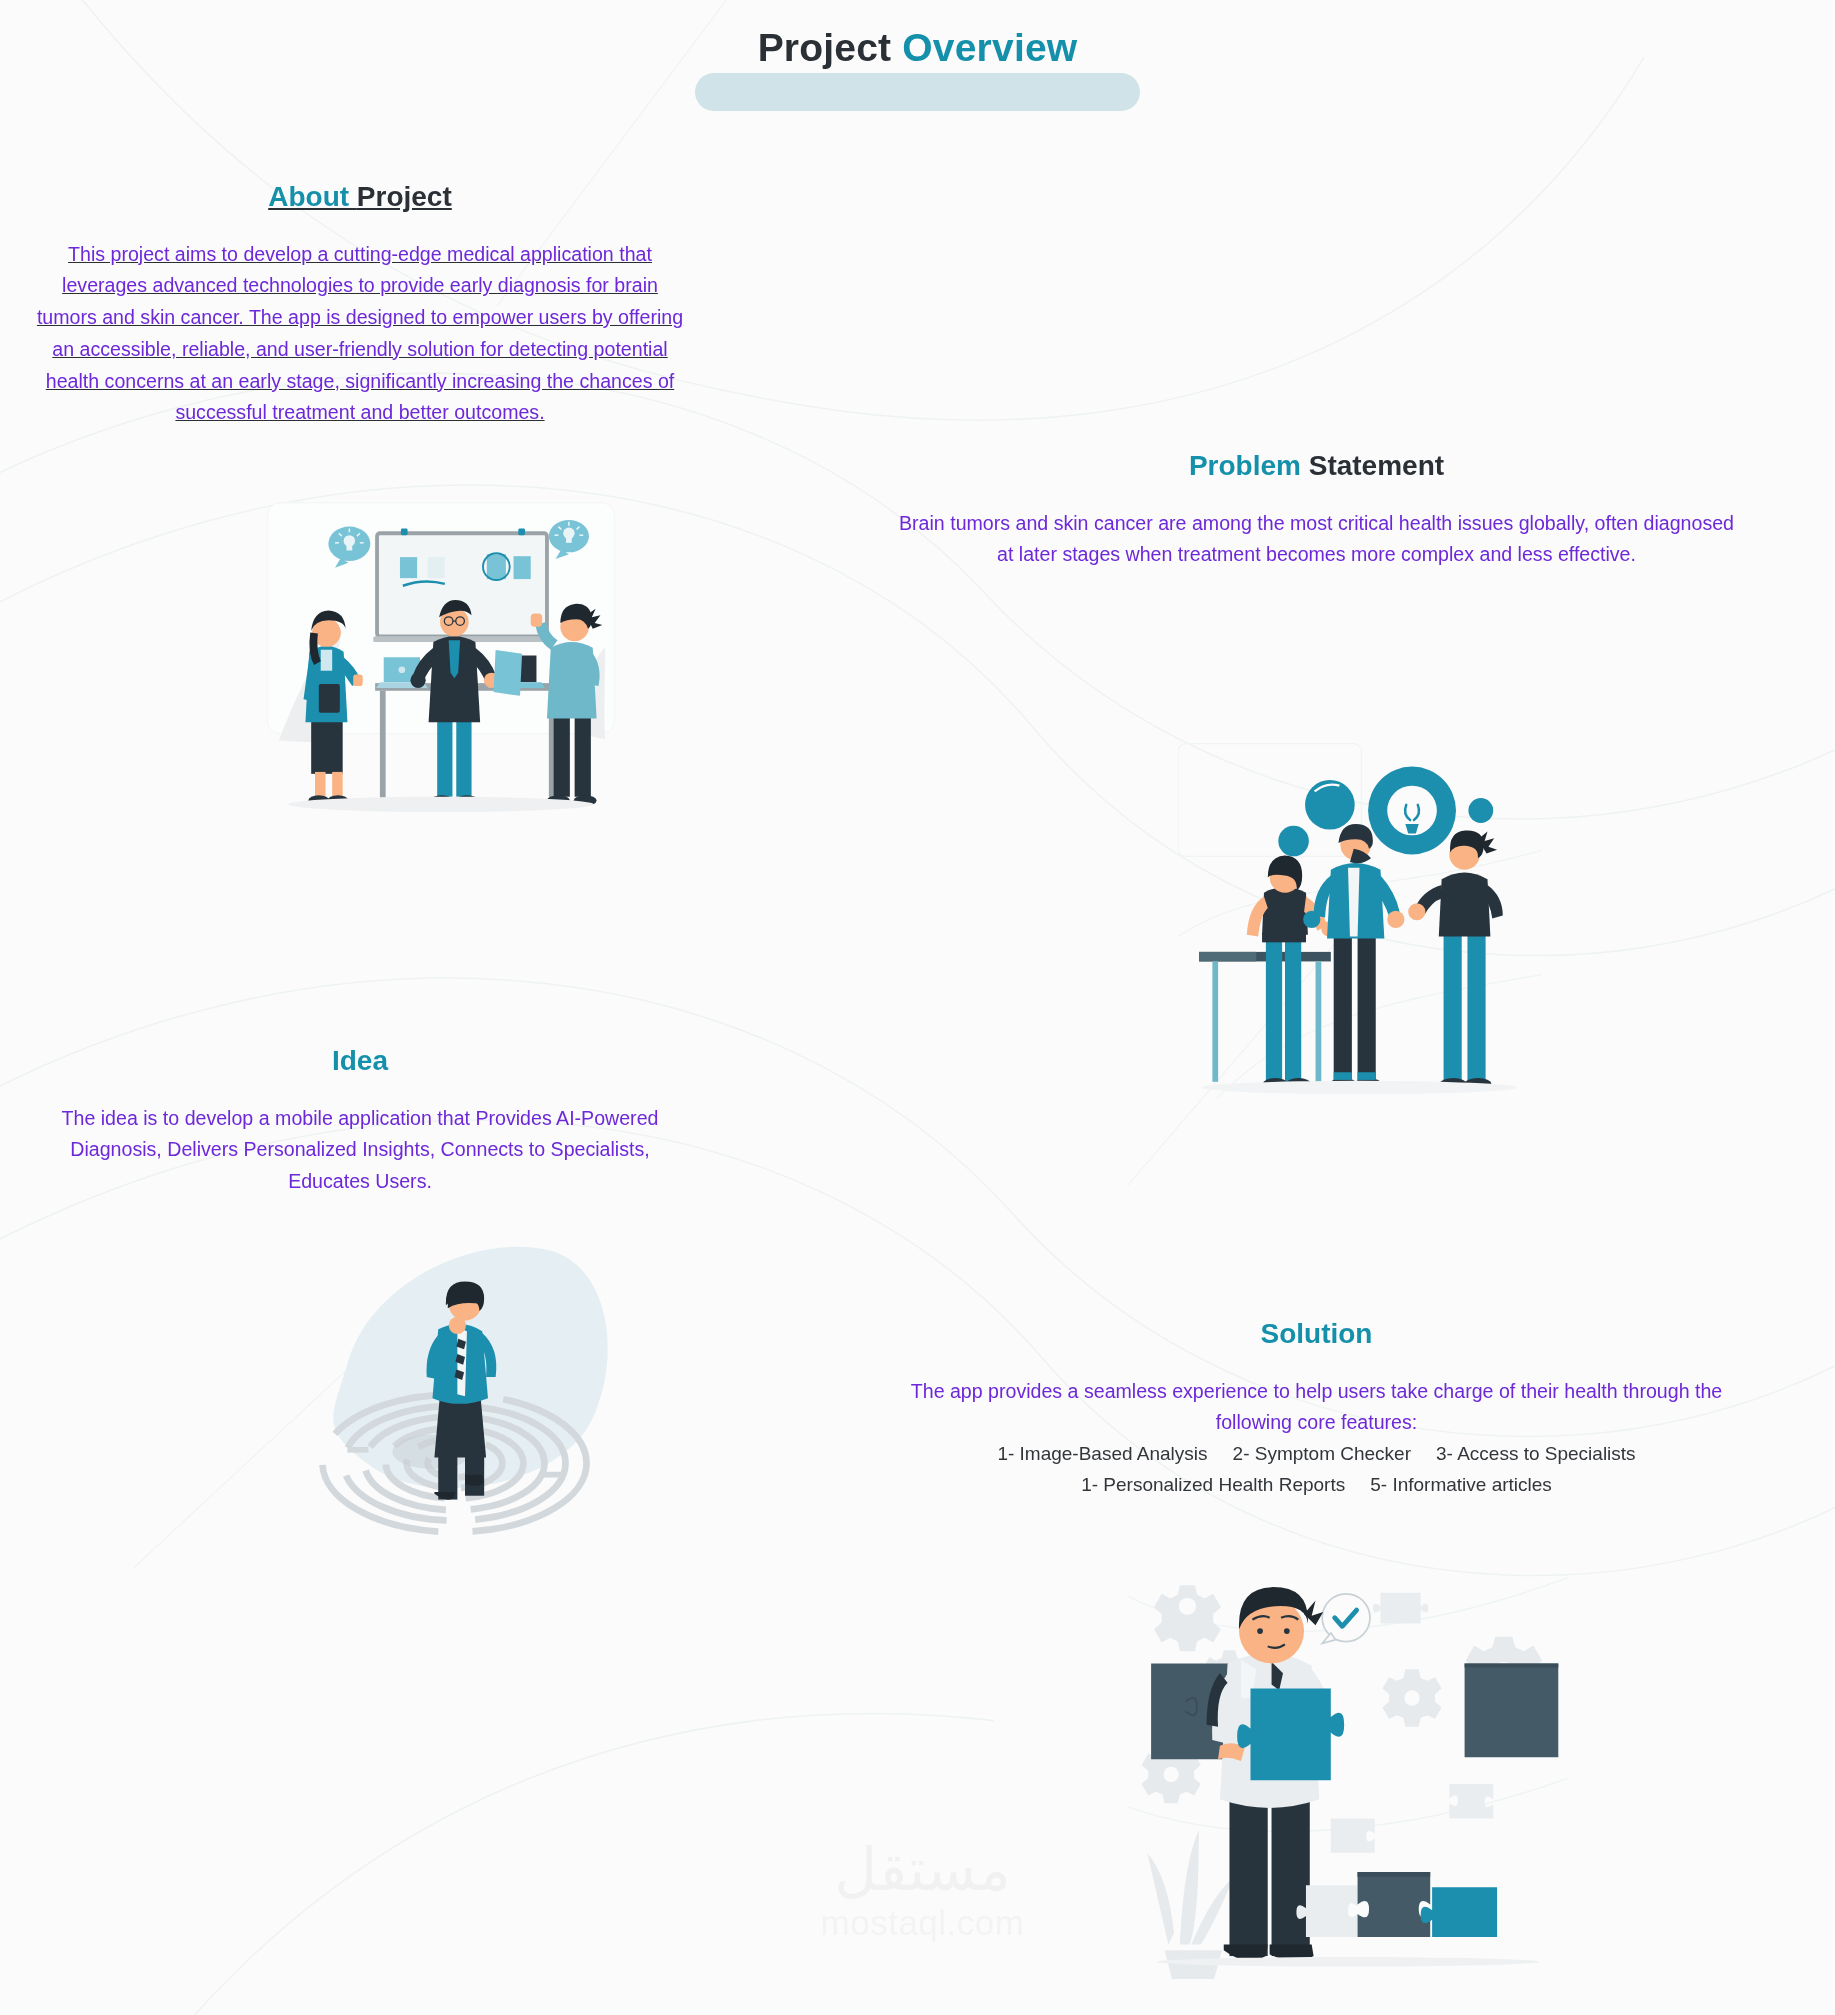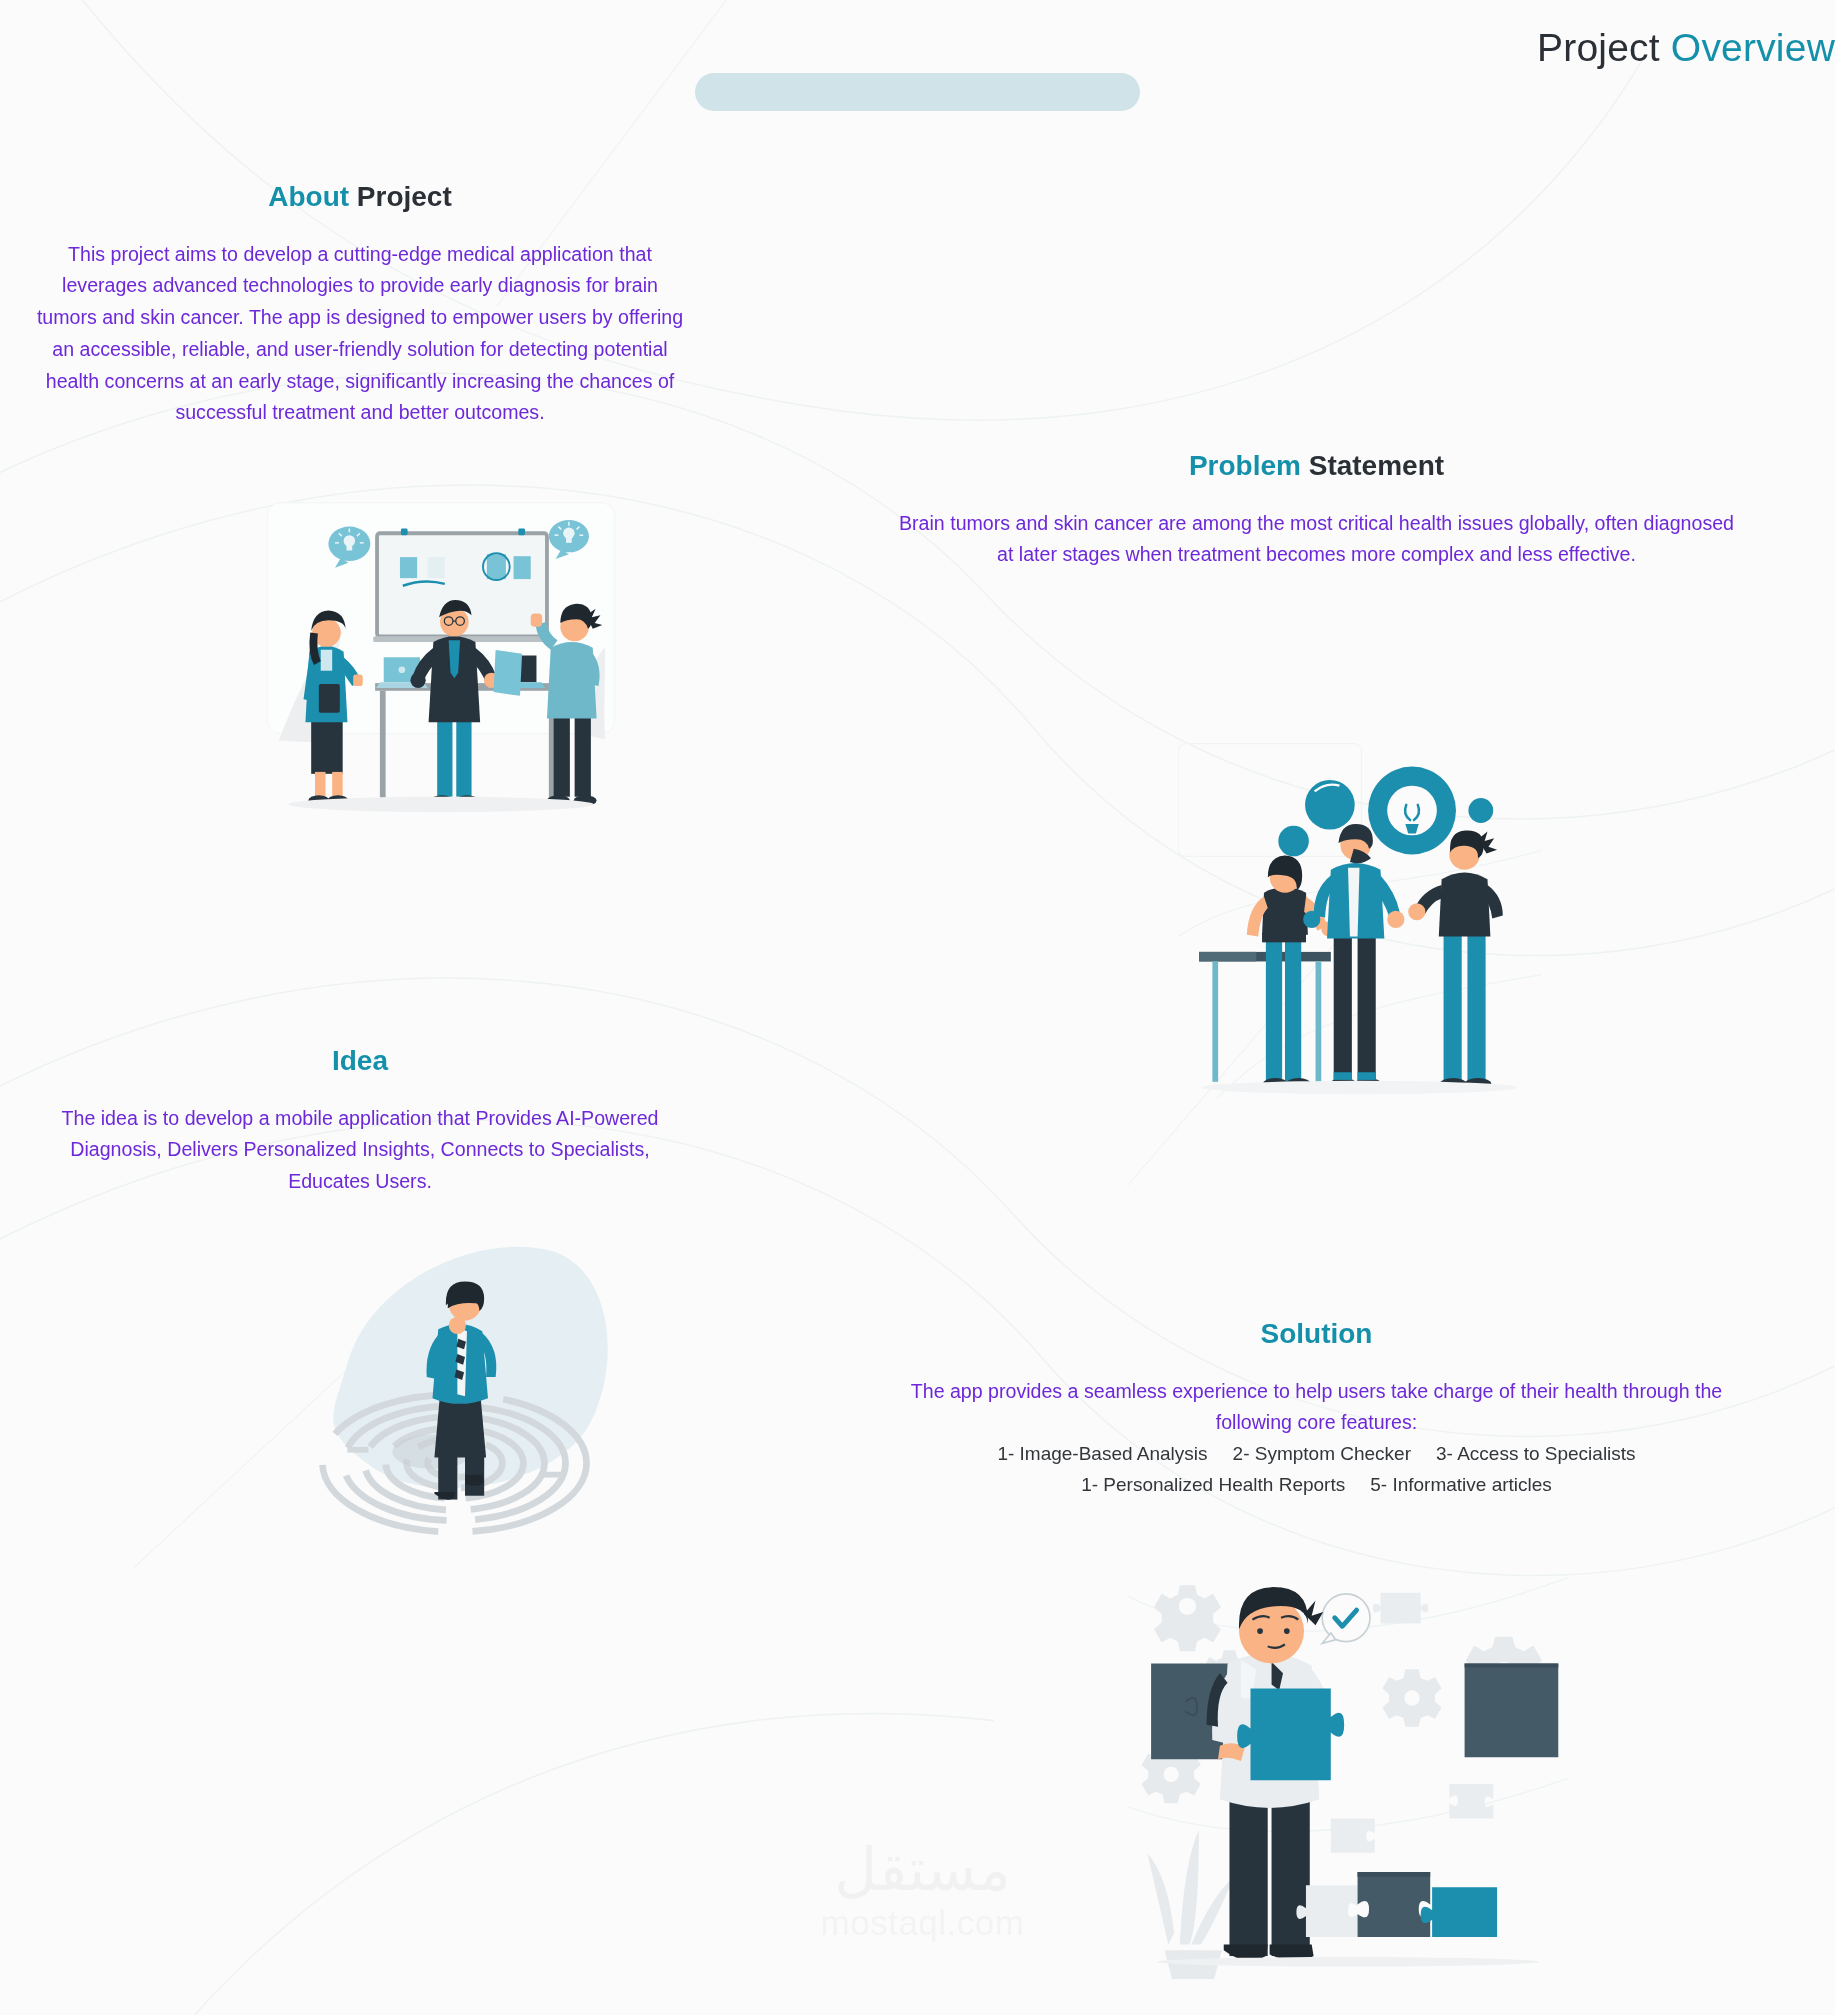--- a/index.html
+++ b/index.html
@@ -16,22 +16,22 @@
   
   .bg-decor{position:absolute;inset:0;width:1835px;height:2016px;pointer-events:none;}
 
   
   .hero{position:absolute;left:0;top:27px;width:1835px;text-align:center;}
   .hero-pill{
     position:absolute;left:695px;top:46px;width:445px;height:38px;
     background:#cfe3e9;border-radius:21px;z-index:0;
   }
   .hero-title{
-    position:relative;z-index:2;font-size:39px;font-weight:normal;
-    letter-spacing:0.2px;line-height:1.1;color:#2b3036;text-align:right;
+    position:relative;z-index:2;font-size:39px;font-weight:bold;
+    letter-spacing:0.2px;line-height:1.1;color:#2b3036;
   }
   .accent{color:#1590ab;}
 
   
   .block{position:absolute;}
   .h2{
     font-size:28px;font-weight:bold;color:#2b3036;
     text-align:center;margin:0 0 25px 0;line-height:1.2;
   }
   .h2 .accent{color:#1590ab;}
@@ -39,21 +39,21 @@
     font-size:19.6px;line-height:1.62;color:#6d28d9;
     text-align:center;margin:0;
   }
   .feat-line{
     font-size:19px;line-height:1.62;color:#32363a;text-align:center;margin:0;
   }
   .feat-line span{display:inline-block;}
   .feat-gap{width:25px;display:inline-block;}
 
   
-  #about-block{left:31px;top:180px;width:658px;}
+  #about-block{left:31px;top:180px;width:658px;text-decoration:underline;}
   #about-art{left:250px;top:497px;width:382px;height:315px;}
 
   #problem-block{left:891px;top:449px;width:851px;}
   #problem-art{left:1178px;top:736px;width:363px;height:363px;}
 
   #idea-block{left:31px;top:1044px;width:658px;}
   #idea-art{left:287px;top:1224px;width:335px;height:354px;}
 
   #solution-block{left:891px;top:1317px;width:851px;}
   #solution-art{left:1128px;top:1568px;width:440px;height:411px;}

